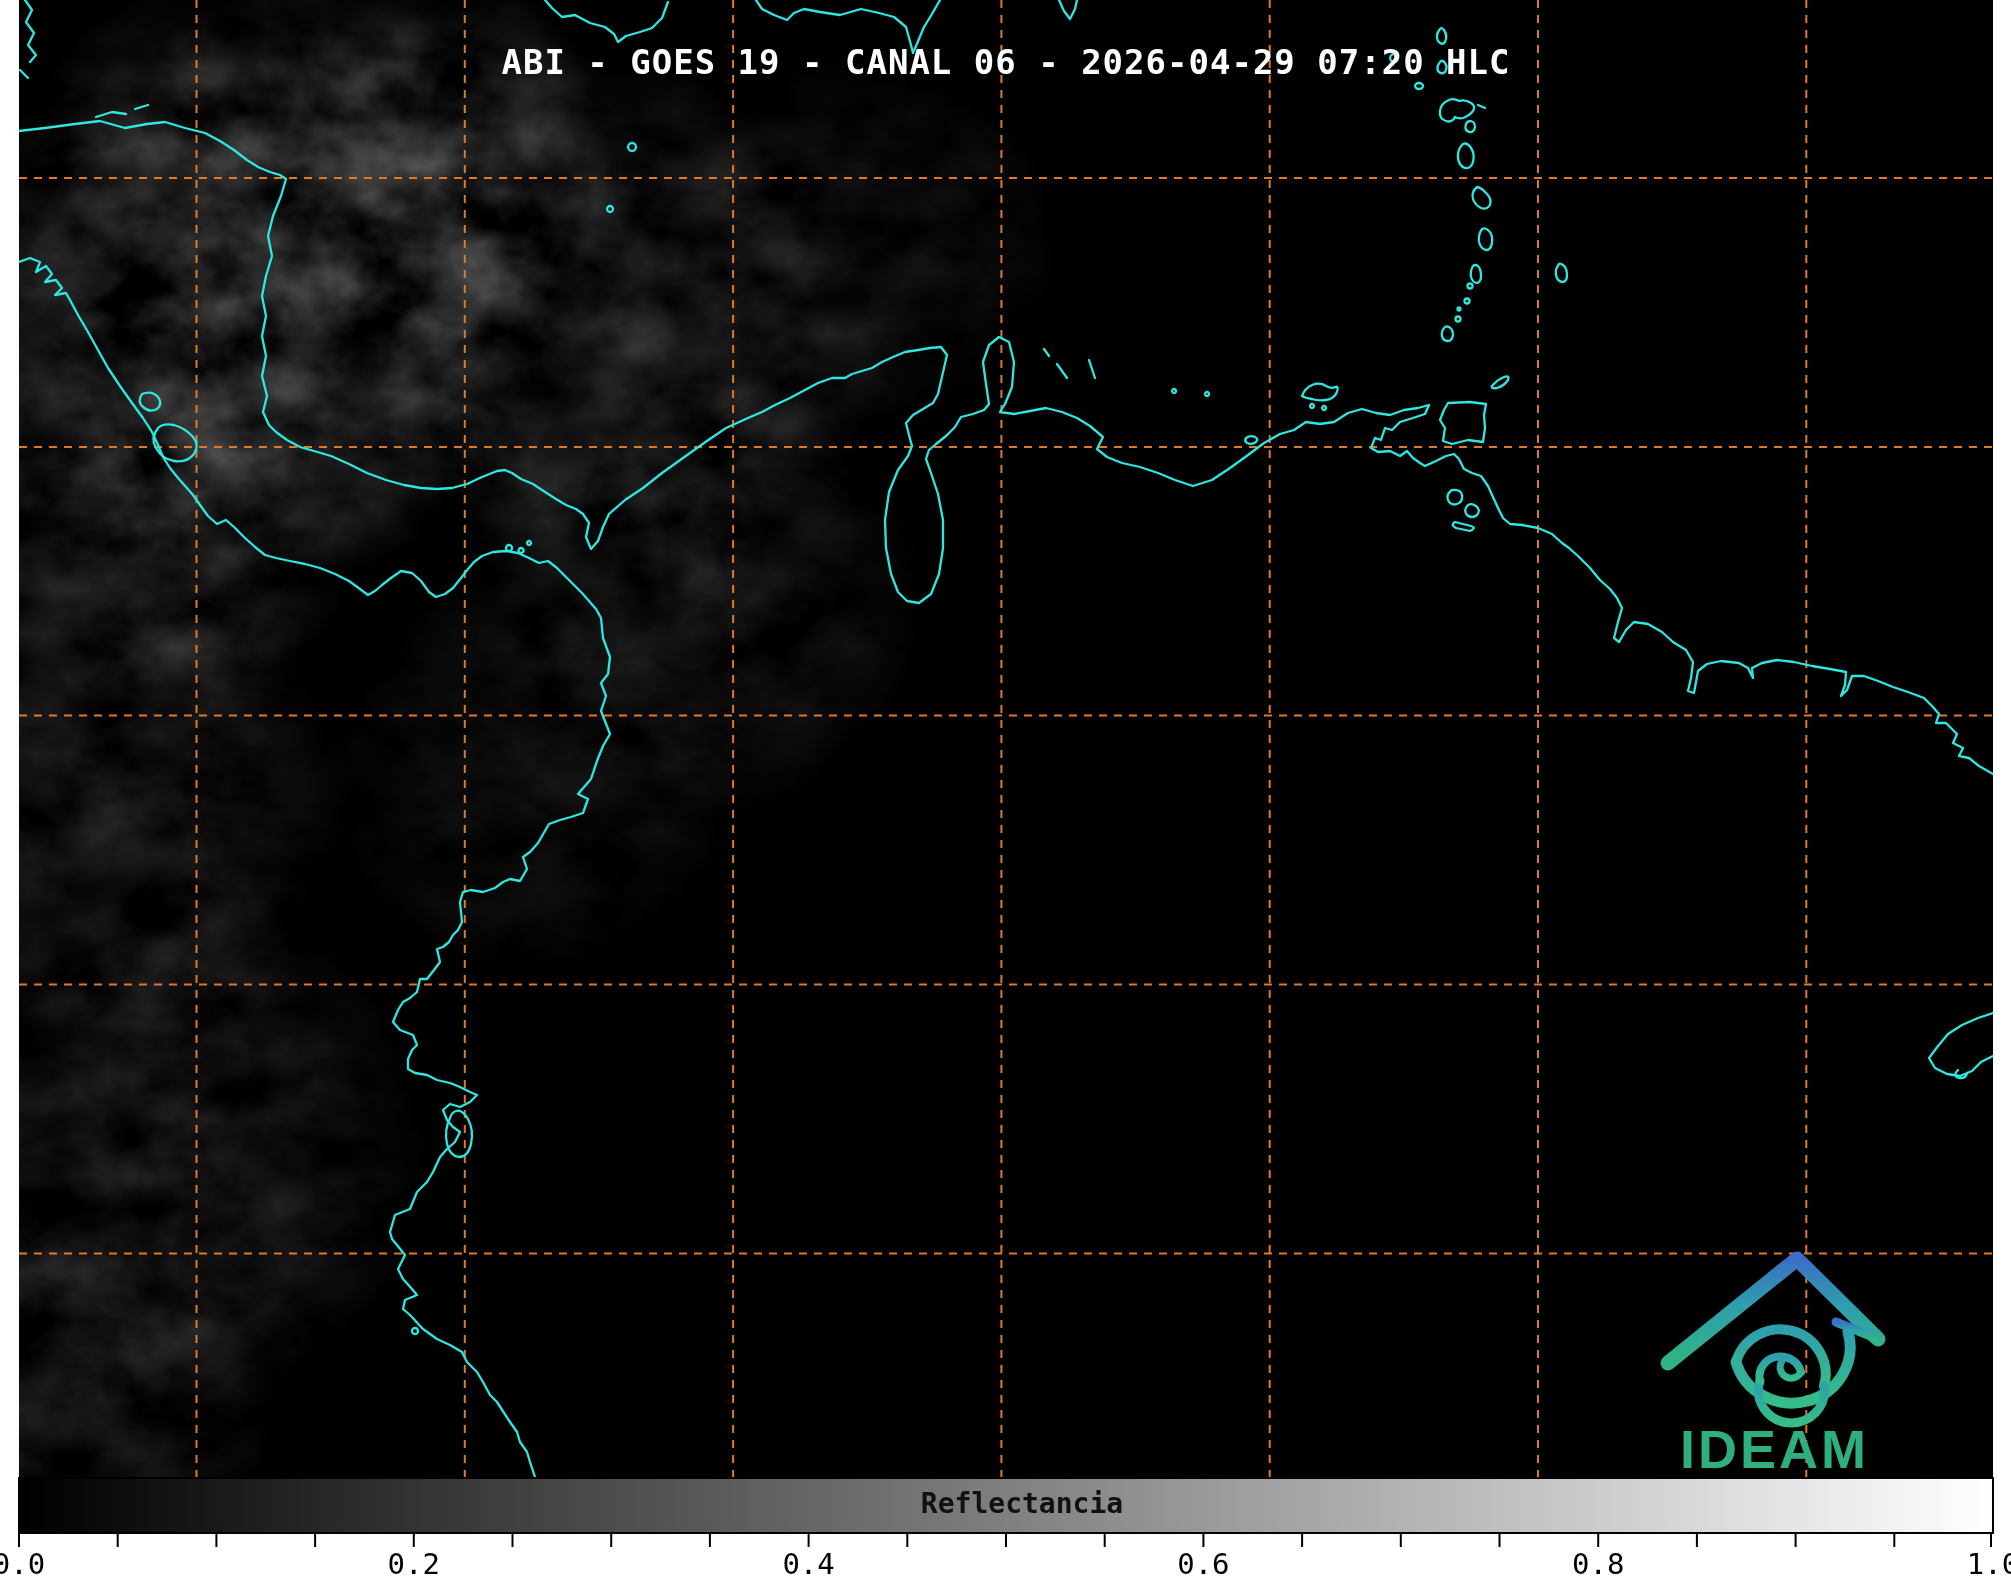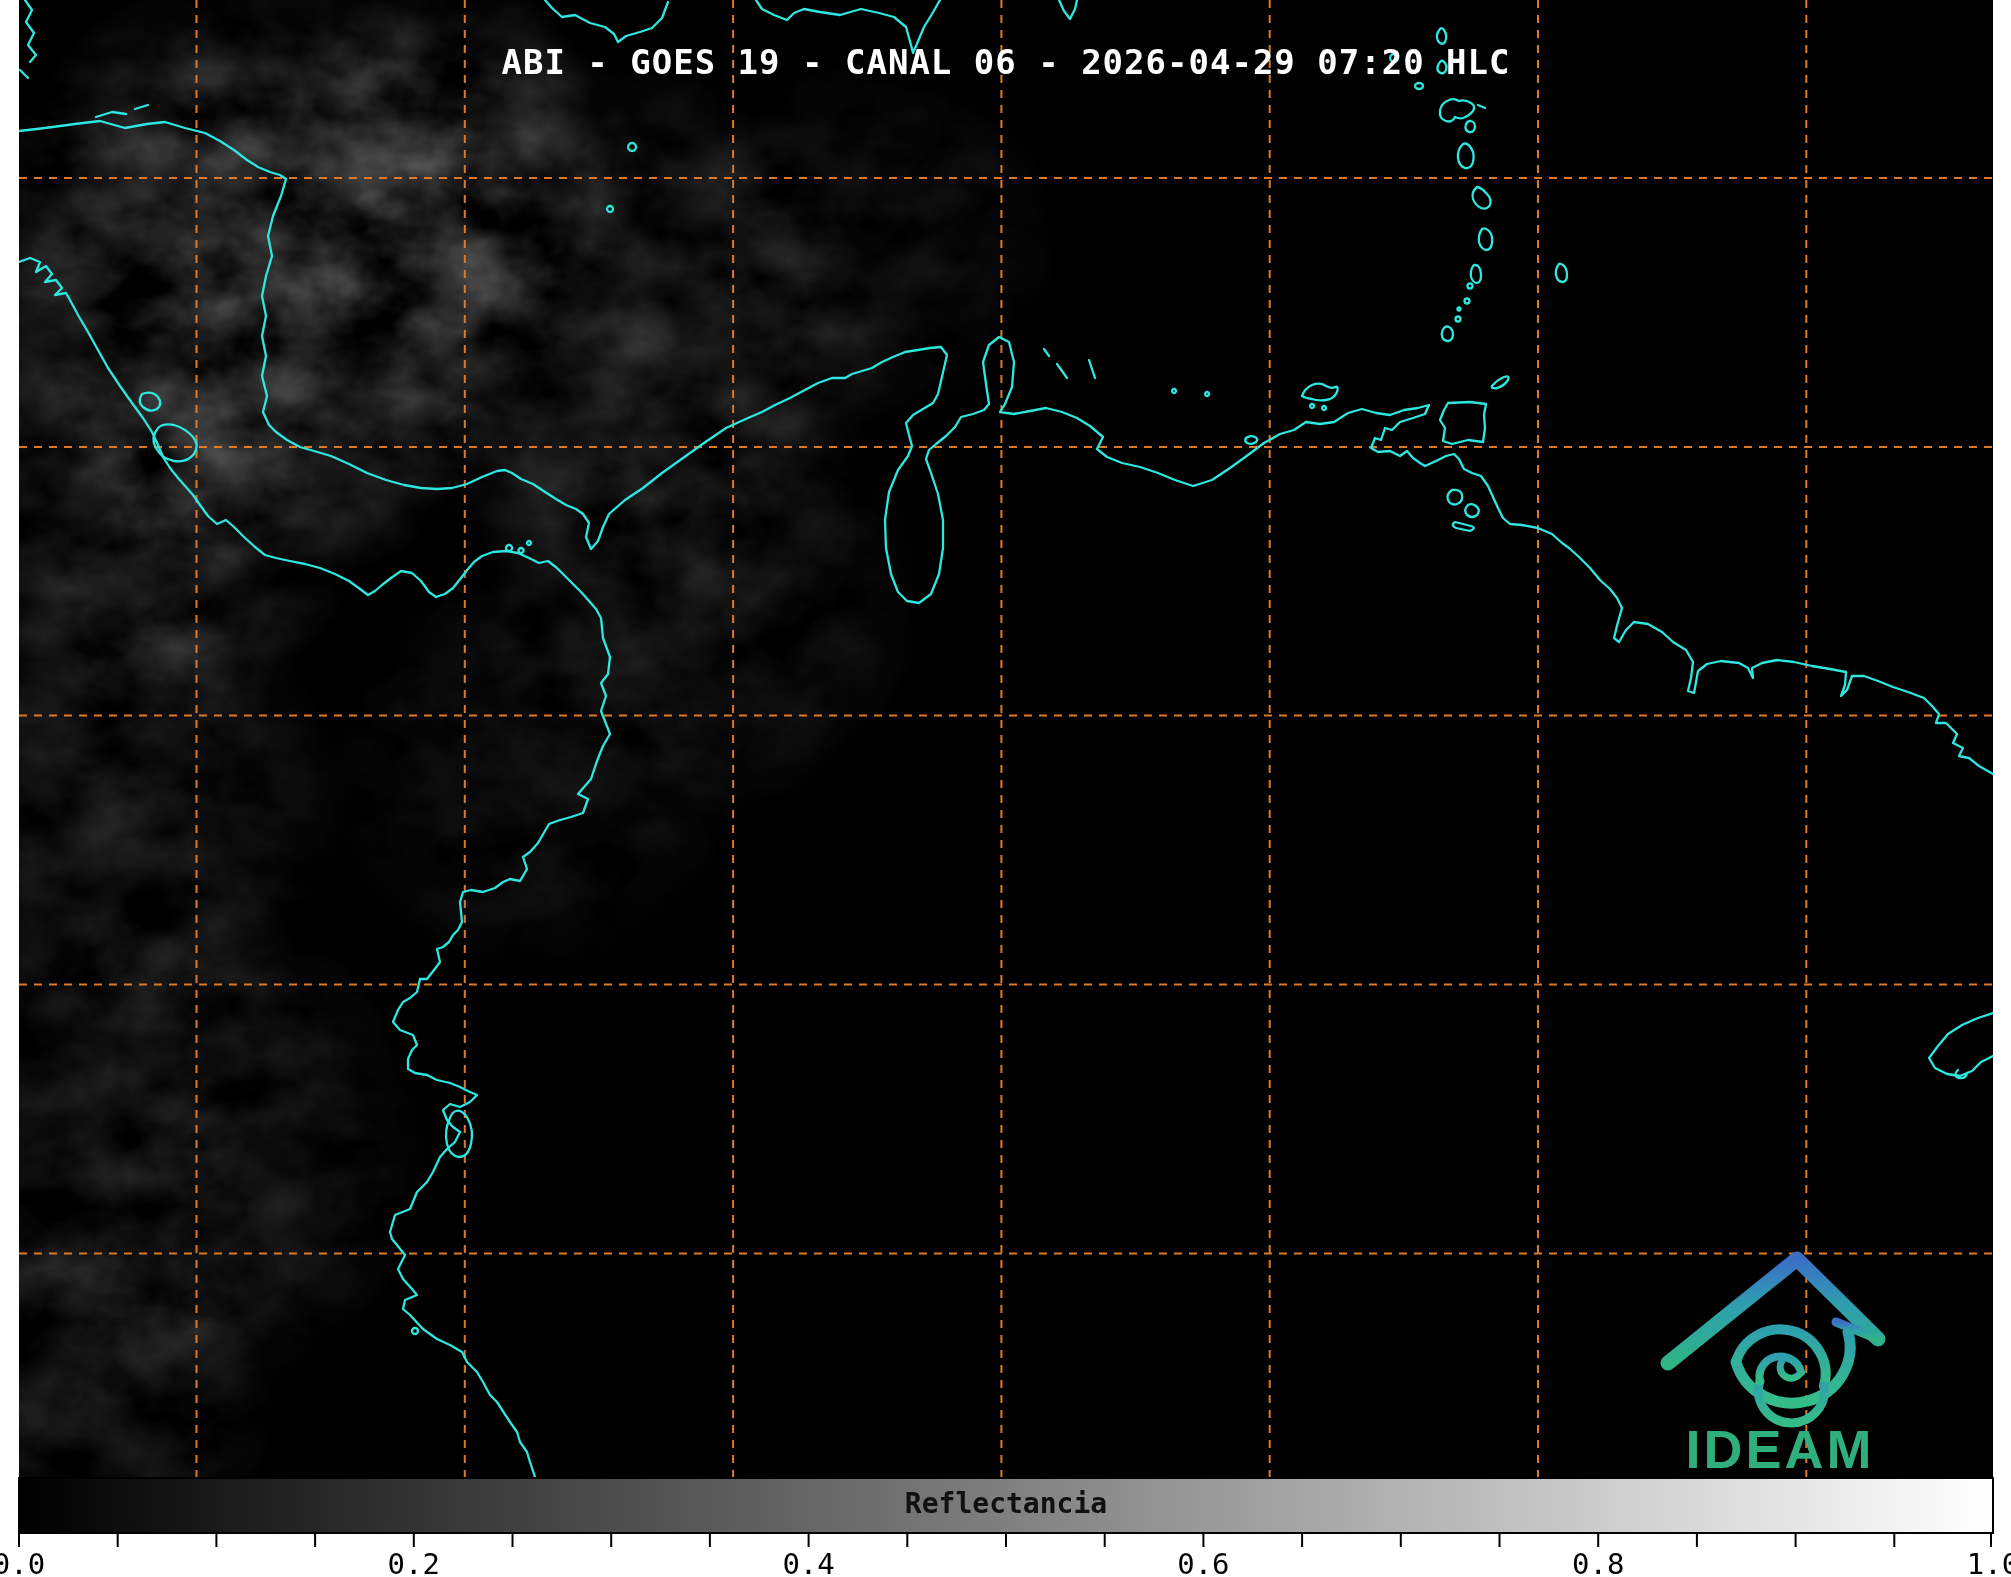--- a/index.html
+++ b/index.html
@@ -10,28 +10,28 @@
   }
   .figure{position:relative;width:2011px;height:1577px;}
   .map-svg{position:absolute;left:0;top:0;}
   .title-overlay{
     position:absolute;left:19px;top:42px;width:1974px;
     text-align:center;color:var(--title-text,#fff);
     font-size:34px;font-weight:bold;letter-spacing:1px;white-space:pre;
   }
   .colorbar-label{
     position:absolute;left:19px;top:1487px;width:1974px;text-align:center;
-    color:var(--colorbar-label,#111);font-size:28px;font-weight:bold;
+    color:var(--colorbar-label,#111);font-size:28px;font-weight:bold;padding-left:16px;
   }
   .cb-tick-label{
     position:absolute;top:1547px;transform:translateX(-50%);
     color:#000;font-size:29px;white-space:nowrap;
   }
   .logo-text{
-    position:absolute;left:1680px;top:1418px;width:200px;text-align:center;
+    position:absolute;left:1680px;top:1418px;width:200px;
     color:var(--logo-green,#2FAF7E);
     font-family:"Liberation Sans","DejaVu Sans",sans-serif;
     font-weight:bold;font-size:54px;letter-spacing:3px;
   }
 </style>
 </head>
 <body>
 
 <div class="figure">
 

